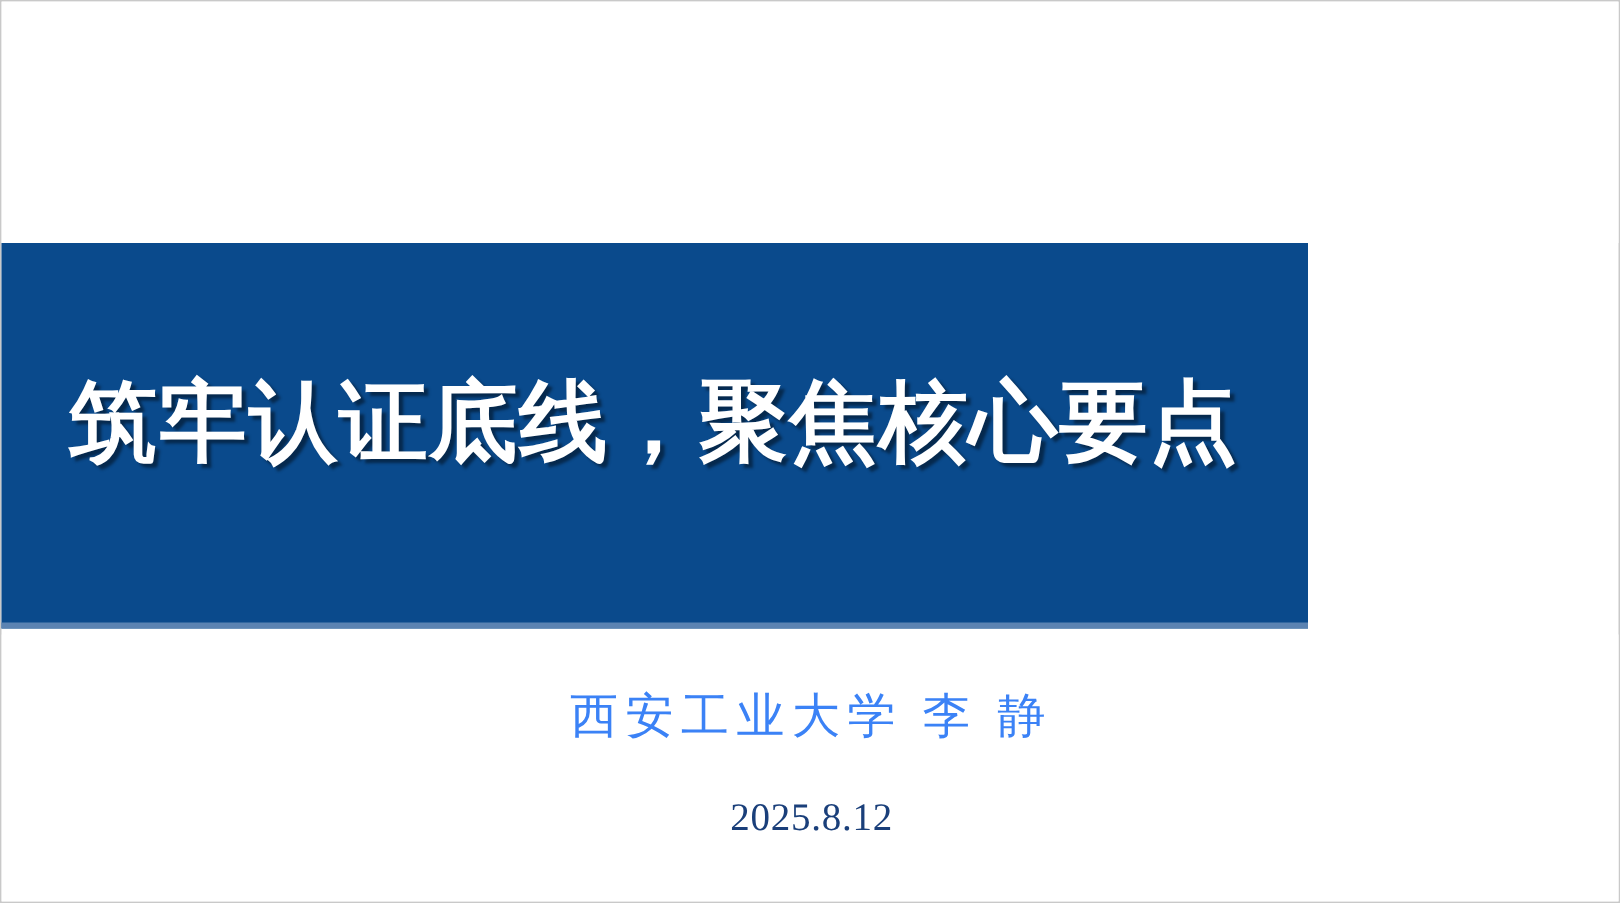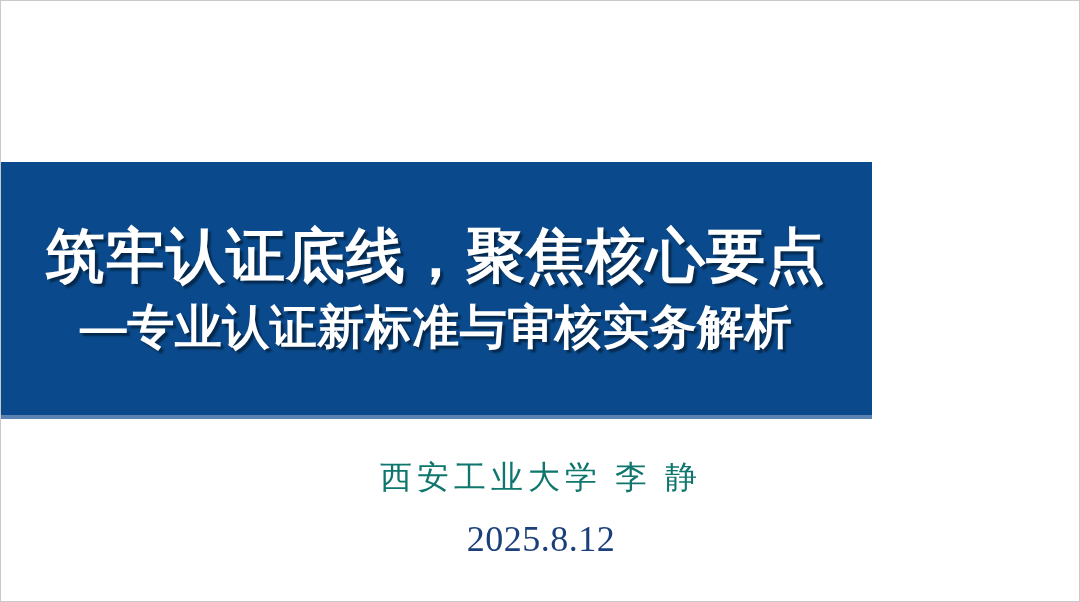--- a/index.html
+++ b/index.html
@@ -83,49 +83,48 @@
     width: 1080px;
     height: 178px;
     background: #ffffff;
     display: flex;
     flex-direction: column;
     align-items: center;
   }
 
   .presenter {
     margin-top: 33px;
-    color: #0f766e;
+    color: #3b82f6;
     font-family: "Liberation Serif", "DejaVu Serif", serif;
     font-size: 32px;
     font-weight: normal;
     letter-spacing: 5px;
     white-space: nowrap;
     text-align: center;
   }
 
   .date {
-    margin-top: 18px;
+    margin-top: 30px;
     color: #1a3f7a;
     font-family: "Liberation Serif", "DejaVu Serif", serif;
-    font-size: 36px;
+    font-size: 26px;
     font-weight: normal;
     letter-spacing: 0.5px;
     white-space: nowrap;
   }
 </style>
 </head>
 <body>
 
 <div id="slide">
 
   <div class="top-band"></div>
 
   <div class="title-banner">
     <h1 class="title-main">筑牢认证底线，聚焦核心要点</h1>
-    <h2 class="title-sub">—专业认证新标准与审核实务解析</h2>
   </div>
 
   <div class="byline-area">
     <div class="presenter">西安工业大学 李 静</div>
     <div class="date">2025.8.12</div>
   </div>
 
 </div>
 
 </body></html>

